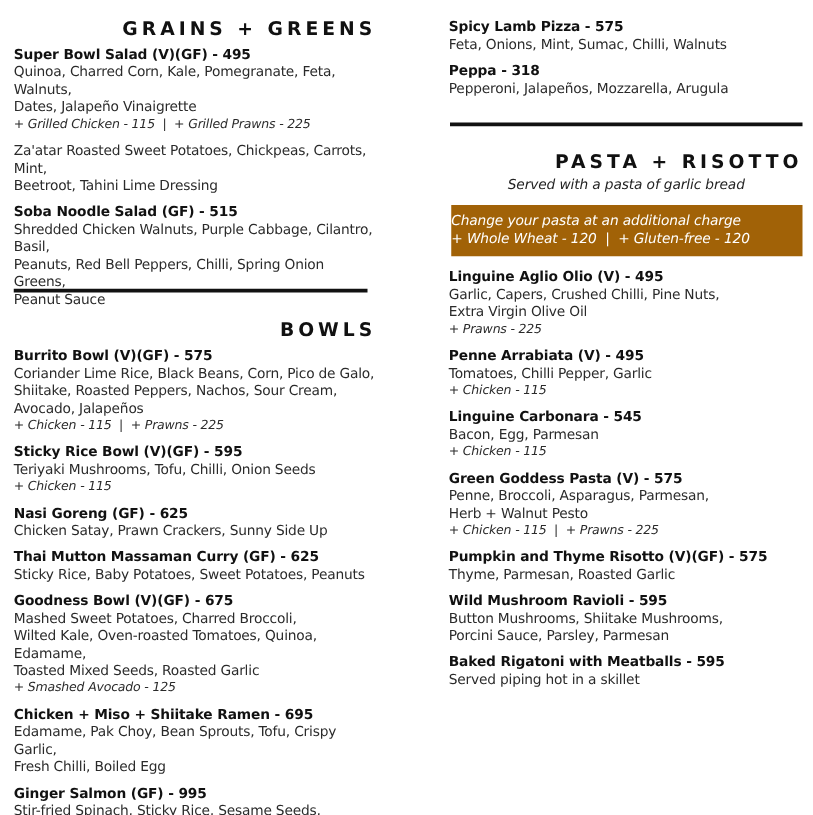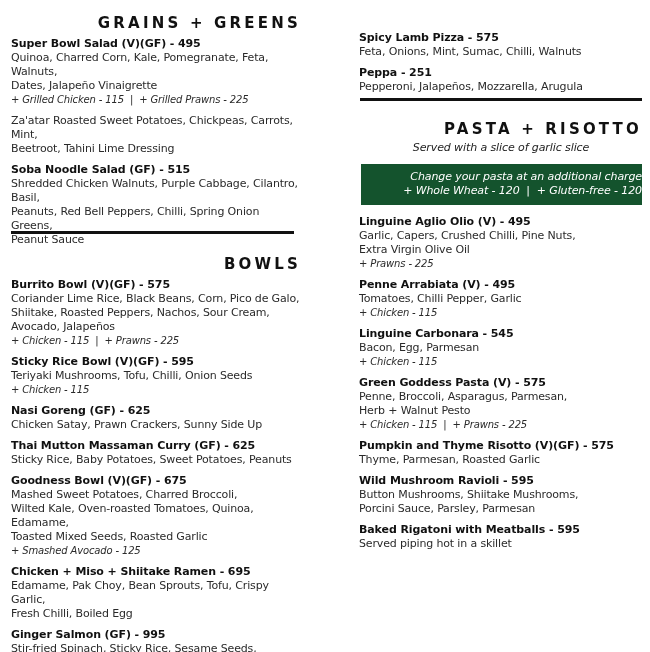--- a/index.html
+++ b/index.html
@@ -7,21 +7,21 @@
   .col { position: absolute; top: 0; }
   .col-left { left: 11px; width: 290px; }
   .col-right { left: 359px; width: 284px; }
   .section-title { font-family: "DejaVu Sans", sans-serif; font-weight: bold; letter-spacing: 3.2px; font-size: 15px; text-align: right; color: #111; margin: 0; }
   .item { margin-bottom: 7px; }
   .item-name { font-weight: bold; font-size: 11px; line-height: 14px; color: #111; letter-spacing: -0.1px; }
   .item-desc { font-size: 11px; line-height: 14px; color: #2a2a2a; letter-spacing: -0.15px; }
   .item-addon { font-size: 10px; line-height: 14px; color: #2a2a2a; font-style: italic; letter-spacing: -0.15px; }
   .divider { position: absolute; height: 3px; background: #111; }
   .subtitle { font-style: italic; font-size: 11px; text-align: center; color: #222; letter-spacing: -0.1px; }
-  .notice { position: absolute; left: 361px; top: 164px; width: 281px; height: 41px; background: #14532d; color: #fff; font-style: italic; font-size: 11px; text-align: right; line-height: 14px; box-sizing: border-box; padding-top: 6px; letter-spacing: -0.1px; }
+  .notice { position: absolute; left: 361px; top: 164px; width: 281px; height: 41px; background: #a16207; color: #fff; font-style: italic; font-size: 11px; text-align: left; line-height: 14px; box-sizing: border-box; padding-top: 6px; letter-spacing: -0.1px; }
 </style>
 </head>
 <body>
 
 <div class="col col-left">
   <div style="position:absolute; top:14px; left:0; width:290px;">
     <h2 class="section-title">GRAINS + GREENS</h2>
     <div style="margin-top:5px;">
       <div class="item">
         <div class="item-name">Super Bowl Salad (V)(GF) - 495</div>
@@ -82,37 +82,37 @@
       <div class="item">
         <div class="item-name">Ginger Salmon (GF) - 995</div>
         <div class="item-desc">Stir-fried Spinach, Sticky Rice, Sesame Seeds,</div>
 
       </div>
     </div>
   </div>
 </div>
 
 <div class="col col-right">
-  <div style="position:absolute; top:15px; left:0; width:284px;margin-top:16px;">
+  <div style="position:absolute; top:15px; left:0; width:284px;">
     <div class="item">
       <div class="item-name">Spicy Lamb Pizza - 575</div>
       <div class="item-desc">Feta, Onions, Mint, Sumac, Chilli, Walnuts</div>
     </div>
     <div class="item">
-      <div class="item-name">Peppa - 251</div>
+      <div class="item-name">Peppa - 318</div>
       <div class="item-desc">Pepperoni, Jalapeños, Mozzarella, Arugula</div>
     </div>
   </div>
 </div>
 
 <div class="divider" style="left:360px; top:98px; width:282px;"></div>
 
 <div style="position:absolute; left:360px; top:120px; width:282px;">
   <h2 class="section-title">PASTA + RISOTTO</h2>
-  <div class="subtitle" style="margin-top:3px;">Served with a slice of garlic slice</div>
+  <div class="subtitle" style="margin-top:3px;">Served with a pasta of garlic bread</div>
 </div>
 
 <div class="notice">
   <div>Change your pasta at an additional charge</div>
   <div style="white-space:pre;">+ Whole Wheat - 120  |  + Gluten-free - 120</div>
 </div>
 
 <div style="position:absolute; left:359px; top:215px; width:284px;">
   <div class="item">
     <div class="item-name">Linguine Aglio Olio (V) - 495</div>

